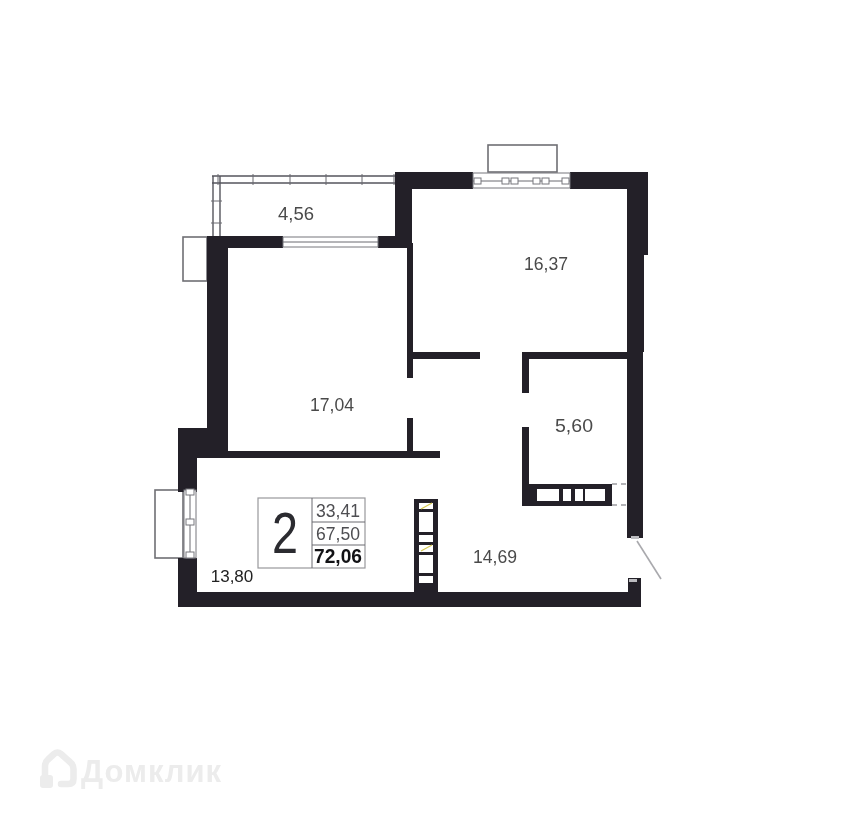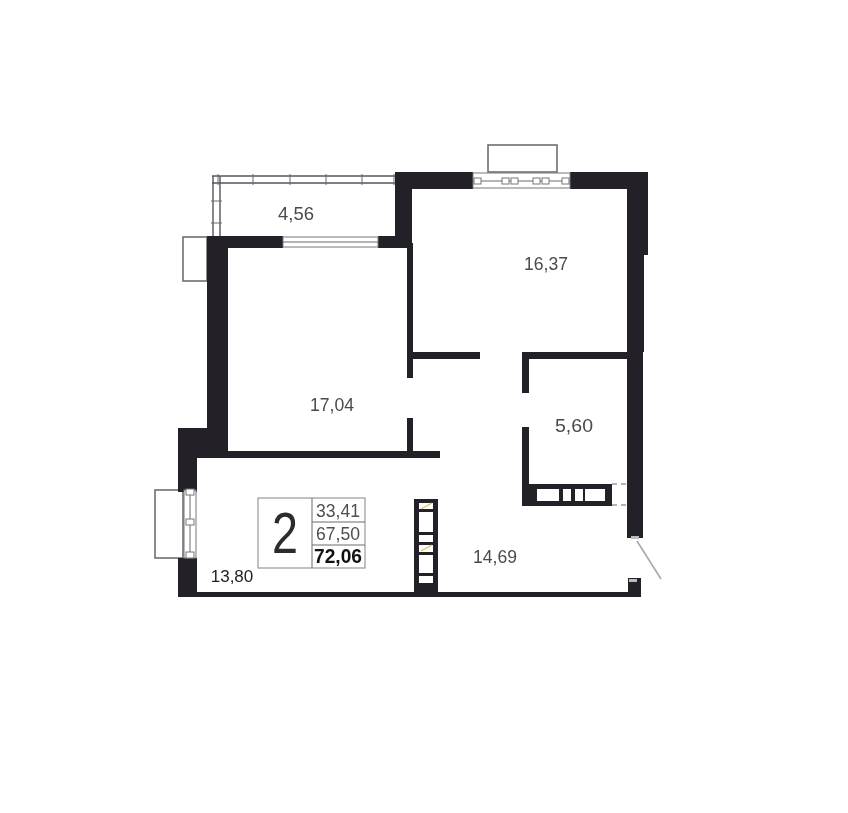--- a/index.html
+++ b/index.html
@@ -1,16 +1,16 @@
 <!DOCTYPE html>
 <html><head>
 <meta charset="utf-8">
 <style>
   html,body{margin:0;padding:0;background:#ffffff;}
-  .stage{position:relative;width:848px;height:597px;background:#ffffff;overflow:hidden;}
+  .stage{position:relative;width:848px;height:813px;background:#ffffff;overflow:hidden;}
   svg{display:block;}
   .wall{fill:#232028;stroke:none;}
   .thinline{stroke:#55555c;stroke-width:1.4;fill:none;}
   .hairline{stroke:#6a6a70;stroke-width:1;fill:none;}
   .boxline{stroke:#6f6f74;stroke-width:1.6;fill:#ffffff;}
   .whitecell{fill:#ffffff;stroke:none;}
   .mark{fill:#ffffff;stroke:#77777c;stroke-width:1;}
   .dash{stroke:#9a9aa0;stroke-width:1.6;fill:none;stroke-dasharray:5 4;}
   .swing{stroke:#a9a9ad;stroke-width:1.6;fill:none;}
   .jamb{fill:#bcbcc0;}

